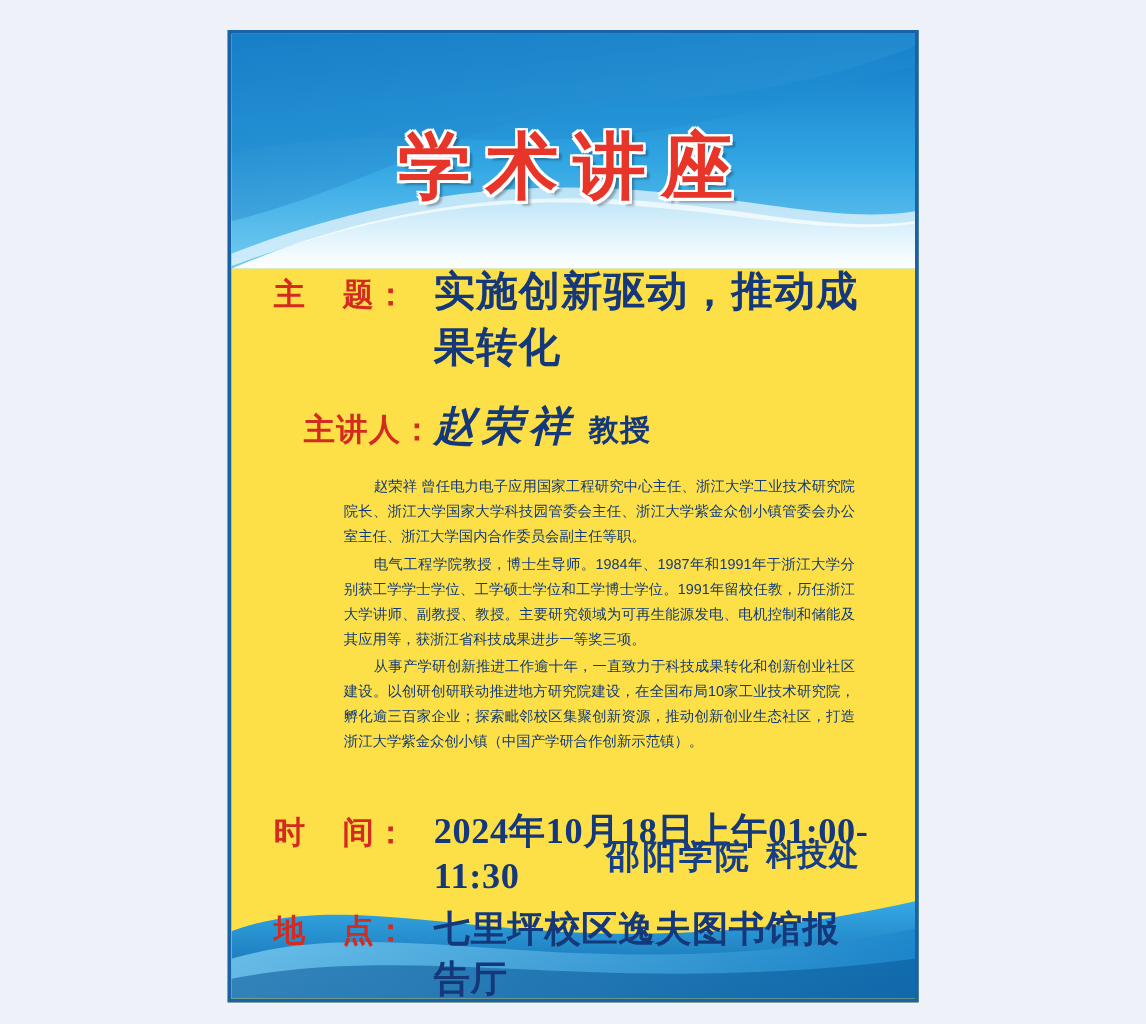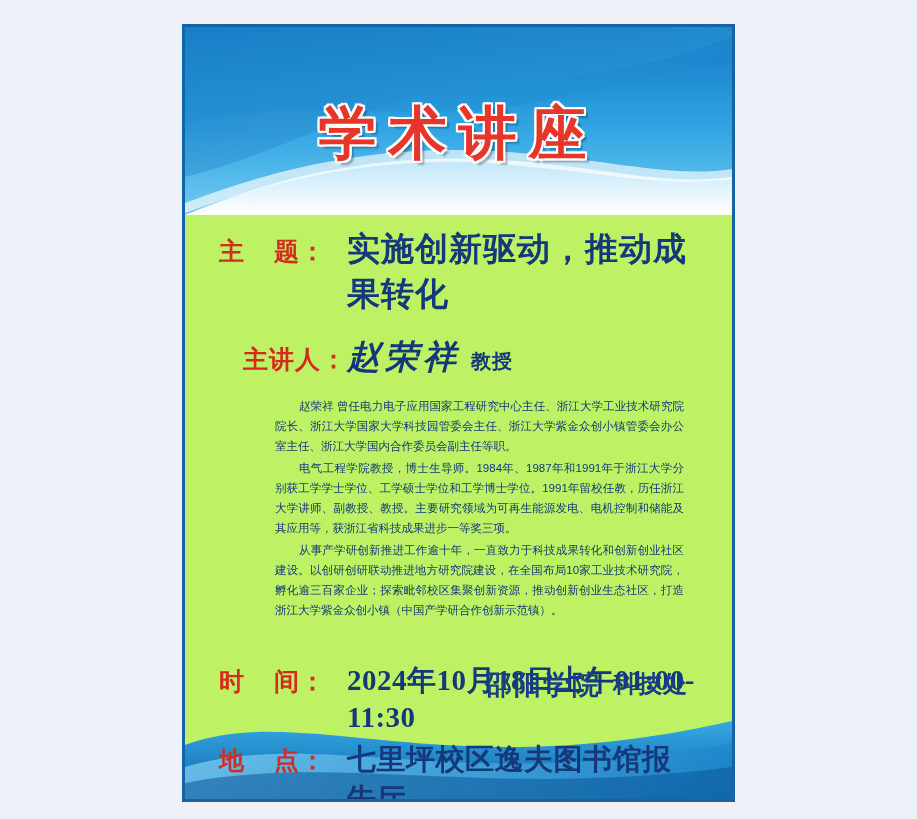--- a/index.html
+++ b/index.html
@@ -17,21 +17,21 @@
     position: relative;
     width: 917px;
     height: 819px;
   }
   .poster {
     position: absolute;
     left: 182px;
     top: 24px;
     width: 553px;
     height: 778px;
-    background: #bef264;
+    background: #fde047;
     border: 3px solid #1763a6;
     box-sizing: border-box;
     overflow: hidden;
   }
   
   .banner {
     position: absolute;
     left: 0;
     top: 0;
     width: 100%;
@@ -72,21 +72,21 @@
     padding: 0 34px;
     box-sizing: border-box;
     z-index: 4;
   }
   .row {
     display: flex;
     align-items: baseline;
     margin-bottom: 6px;
   }
   .row.topic {
-    margin-top: 24px;
+    margin-top: 8px;
   }
   .label {
     color: #d32b20;
     font-family: "Liberation Serif", serif;
     font-weight: bold;
     font-size: 25px;
     white-space: pre;
     flex: 0 0 auto;
     width: 128px;
     letter-spacing: 1px;
@@ -109,21 +109,21 @@
     font-weight: bold;
     font-style: italic;
     font-size: 33px;
     letter-spacing: 5px;
     margin-right: 10px;
   }
   .speaker-rank {
     color: #15387a;
     font-family: "Liberation Serif", serif;
     font-weight: bold;
-    font-size: 20px;
+    font-size: 24px;
     letter-spacing: 1px;
   }
   .bio {
     margin-top: 16px;
     padding: 0 14px 0 56px;
     color: #123a78;
     font-size: 11.5px;
     line-height: 20px;
     text-align: justify;
   }

